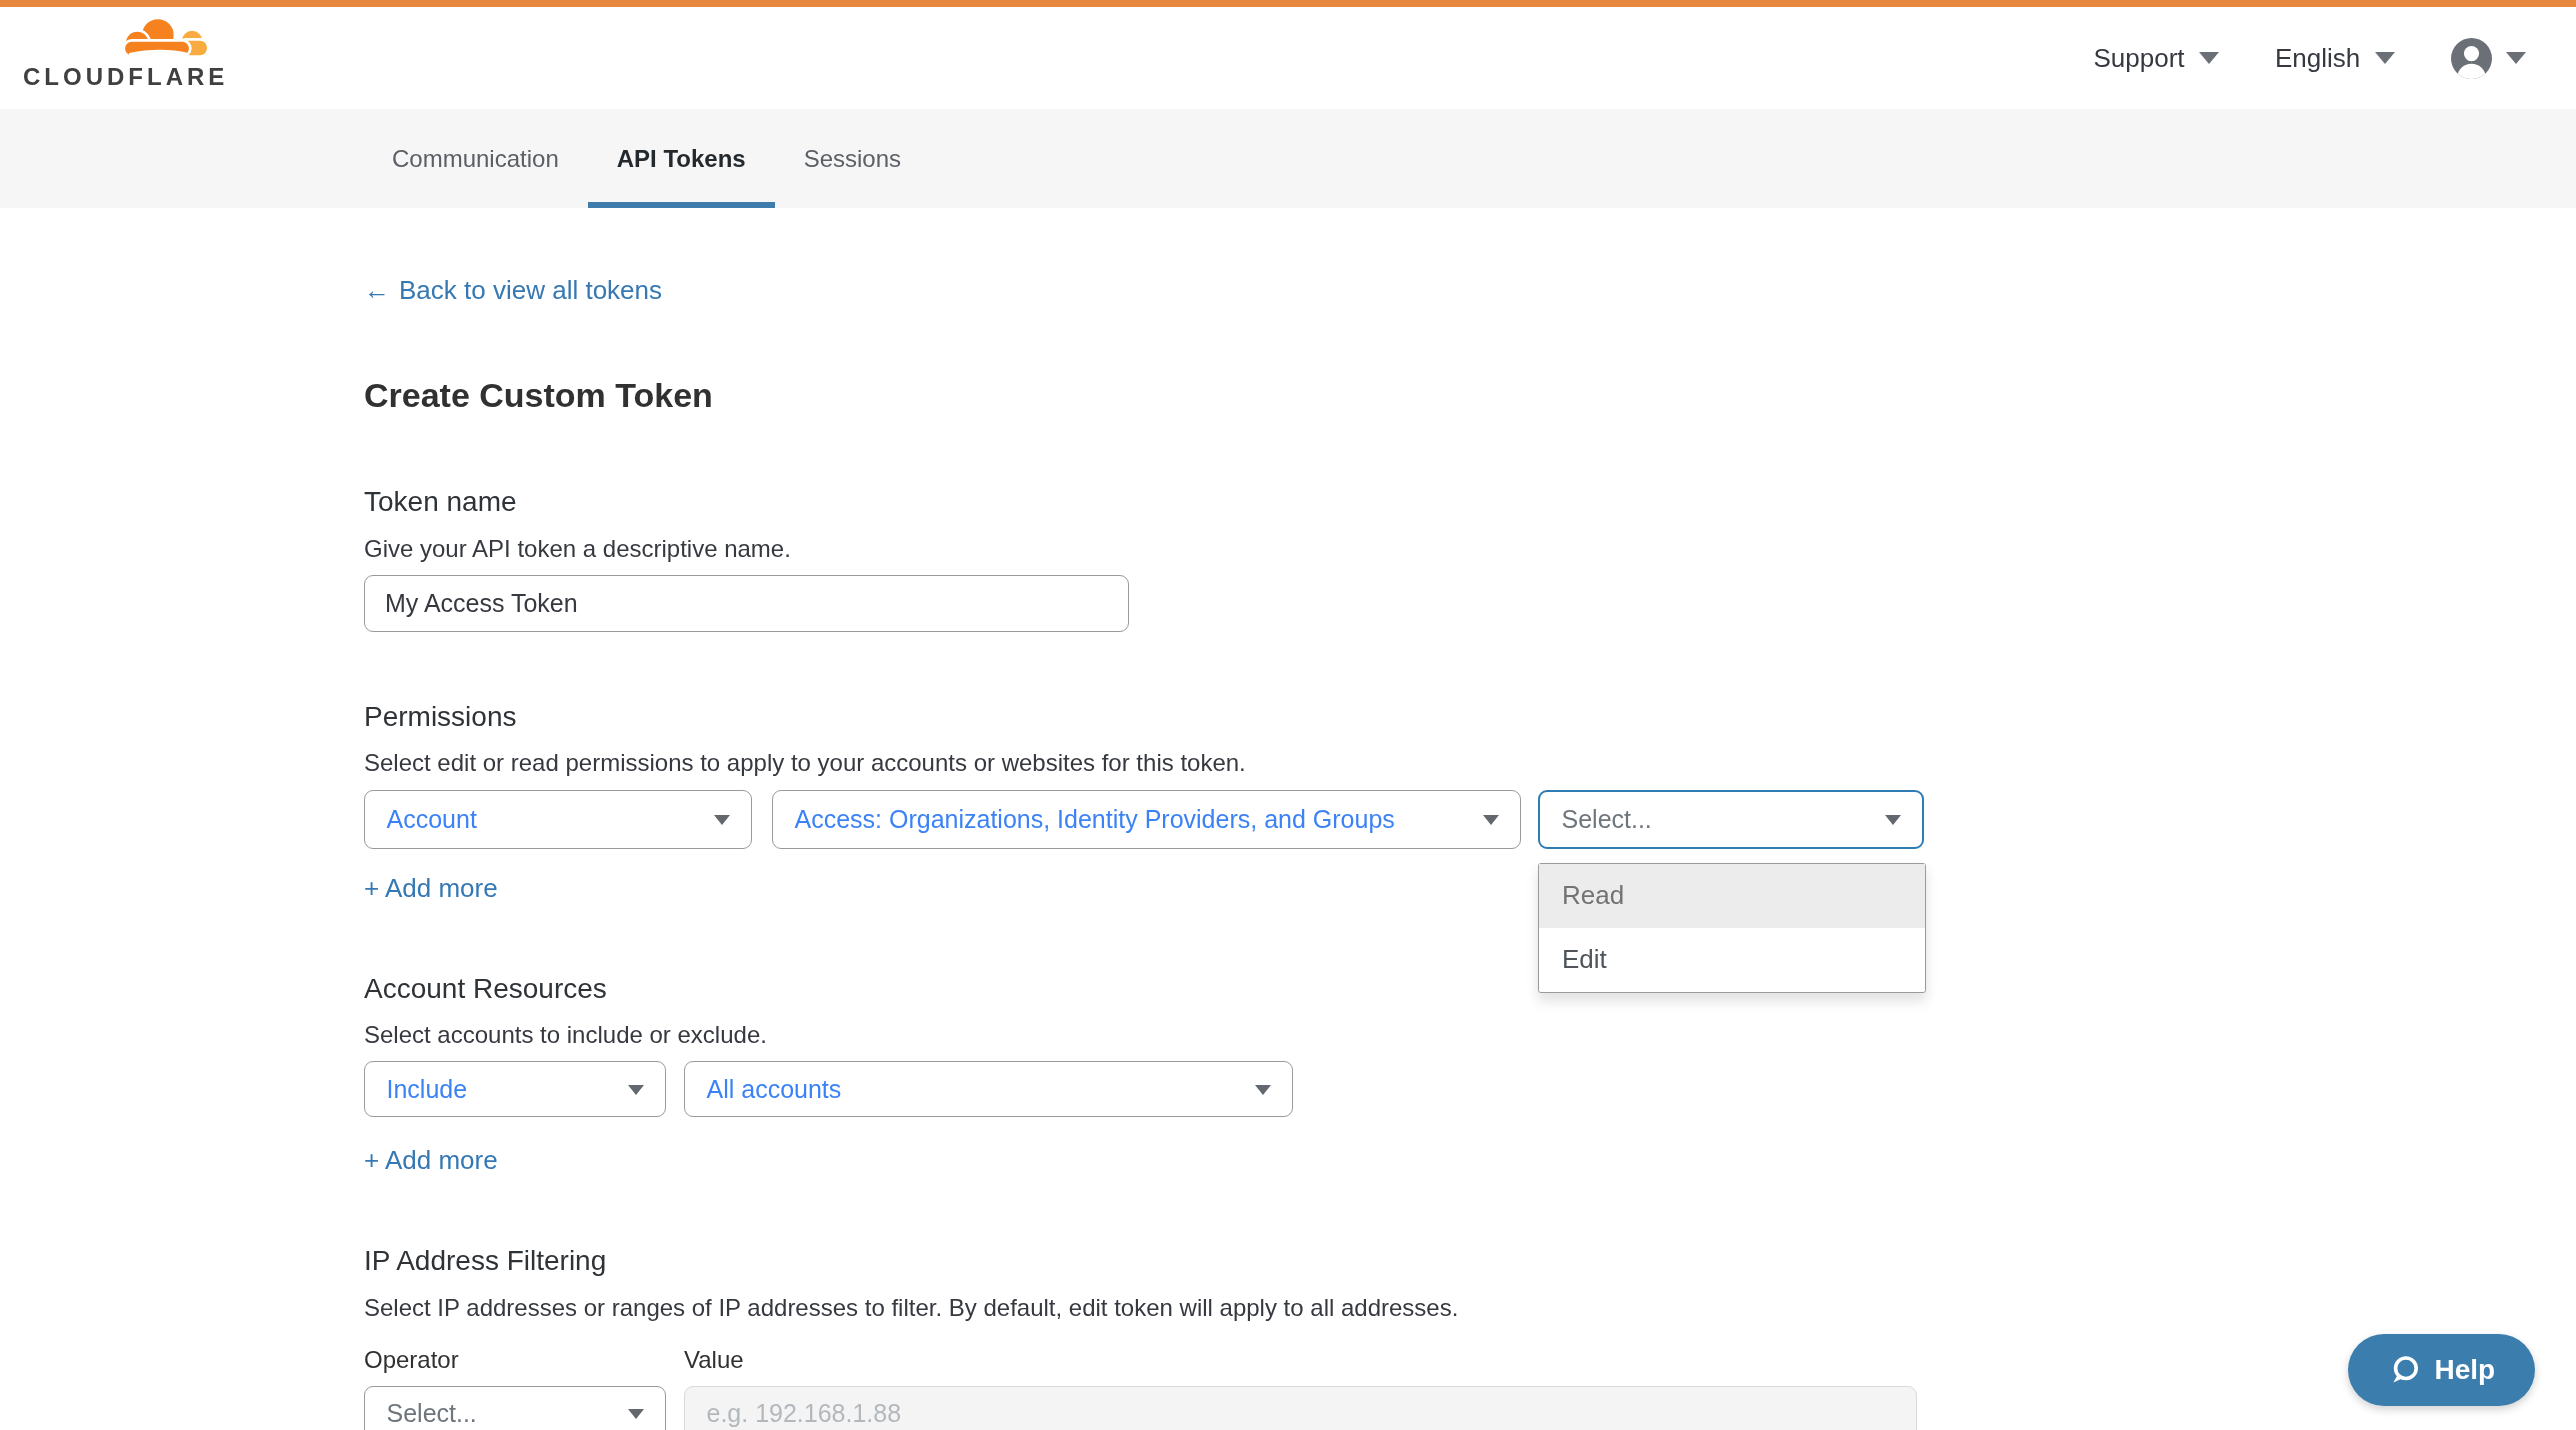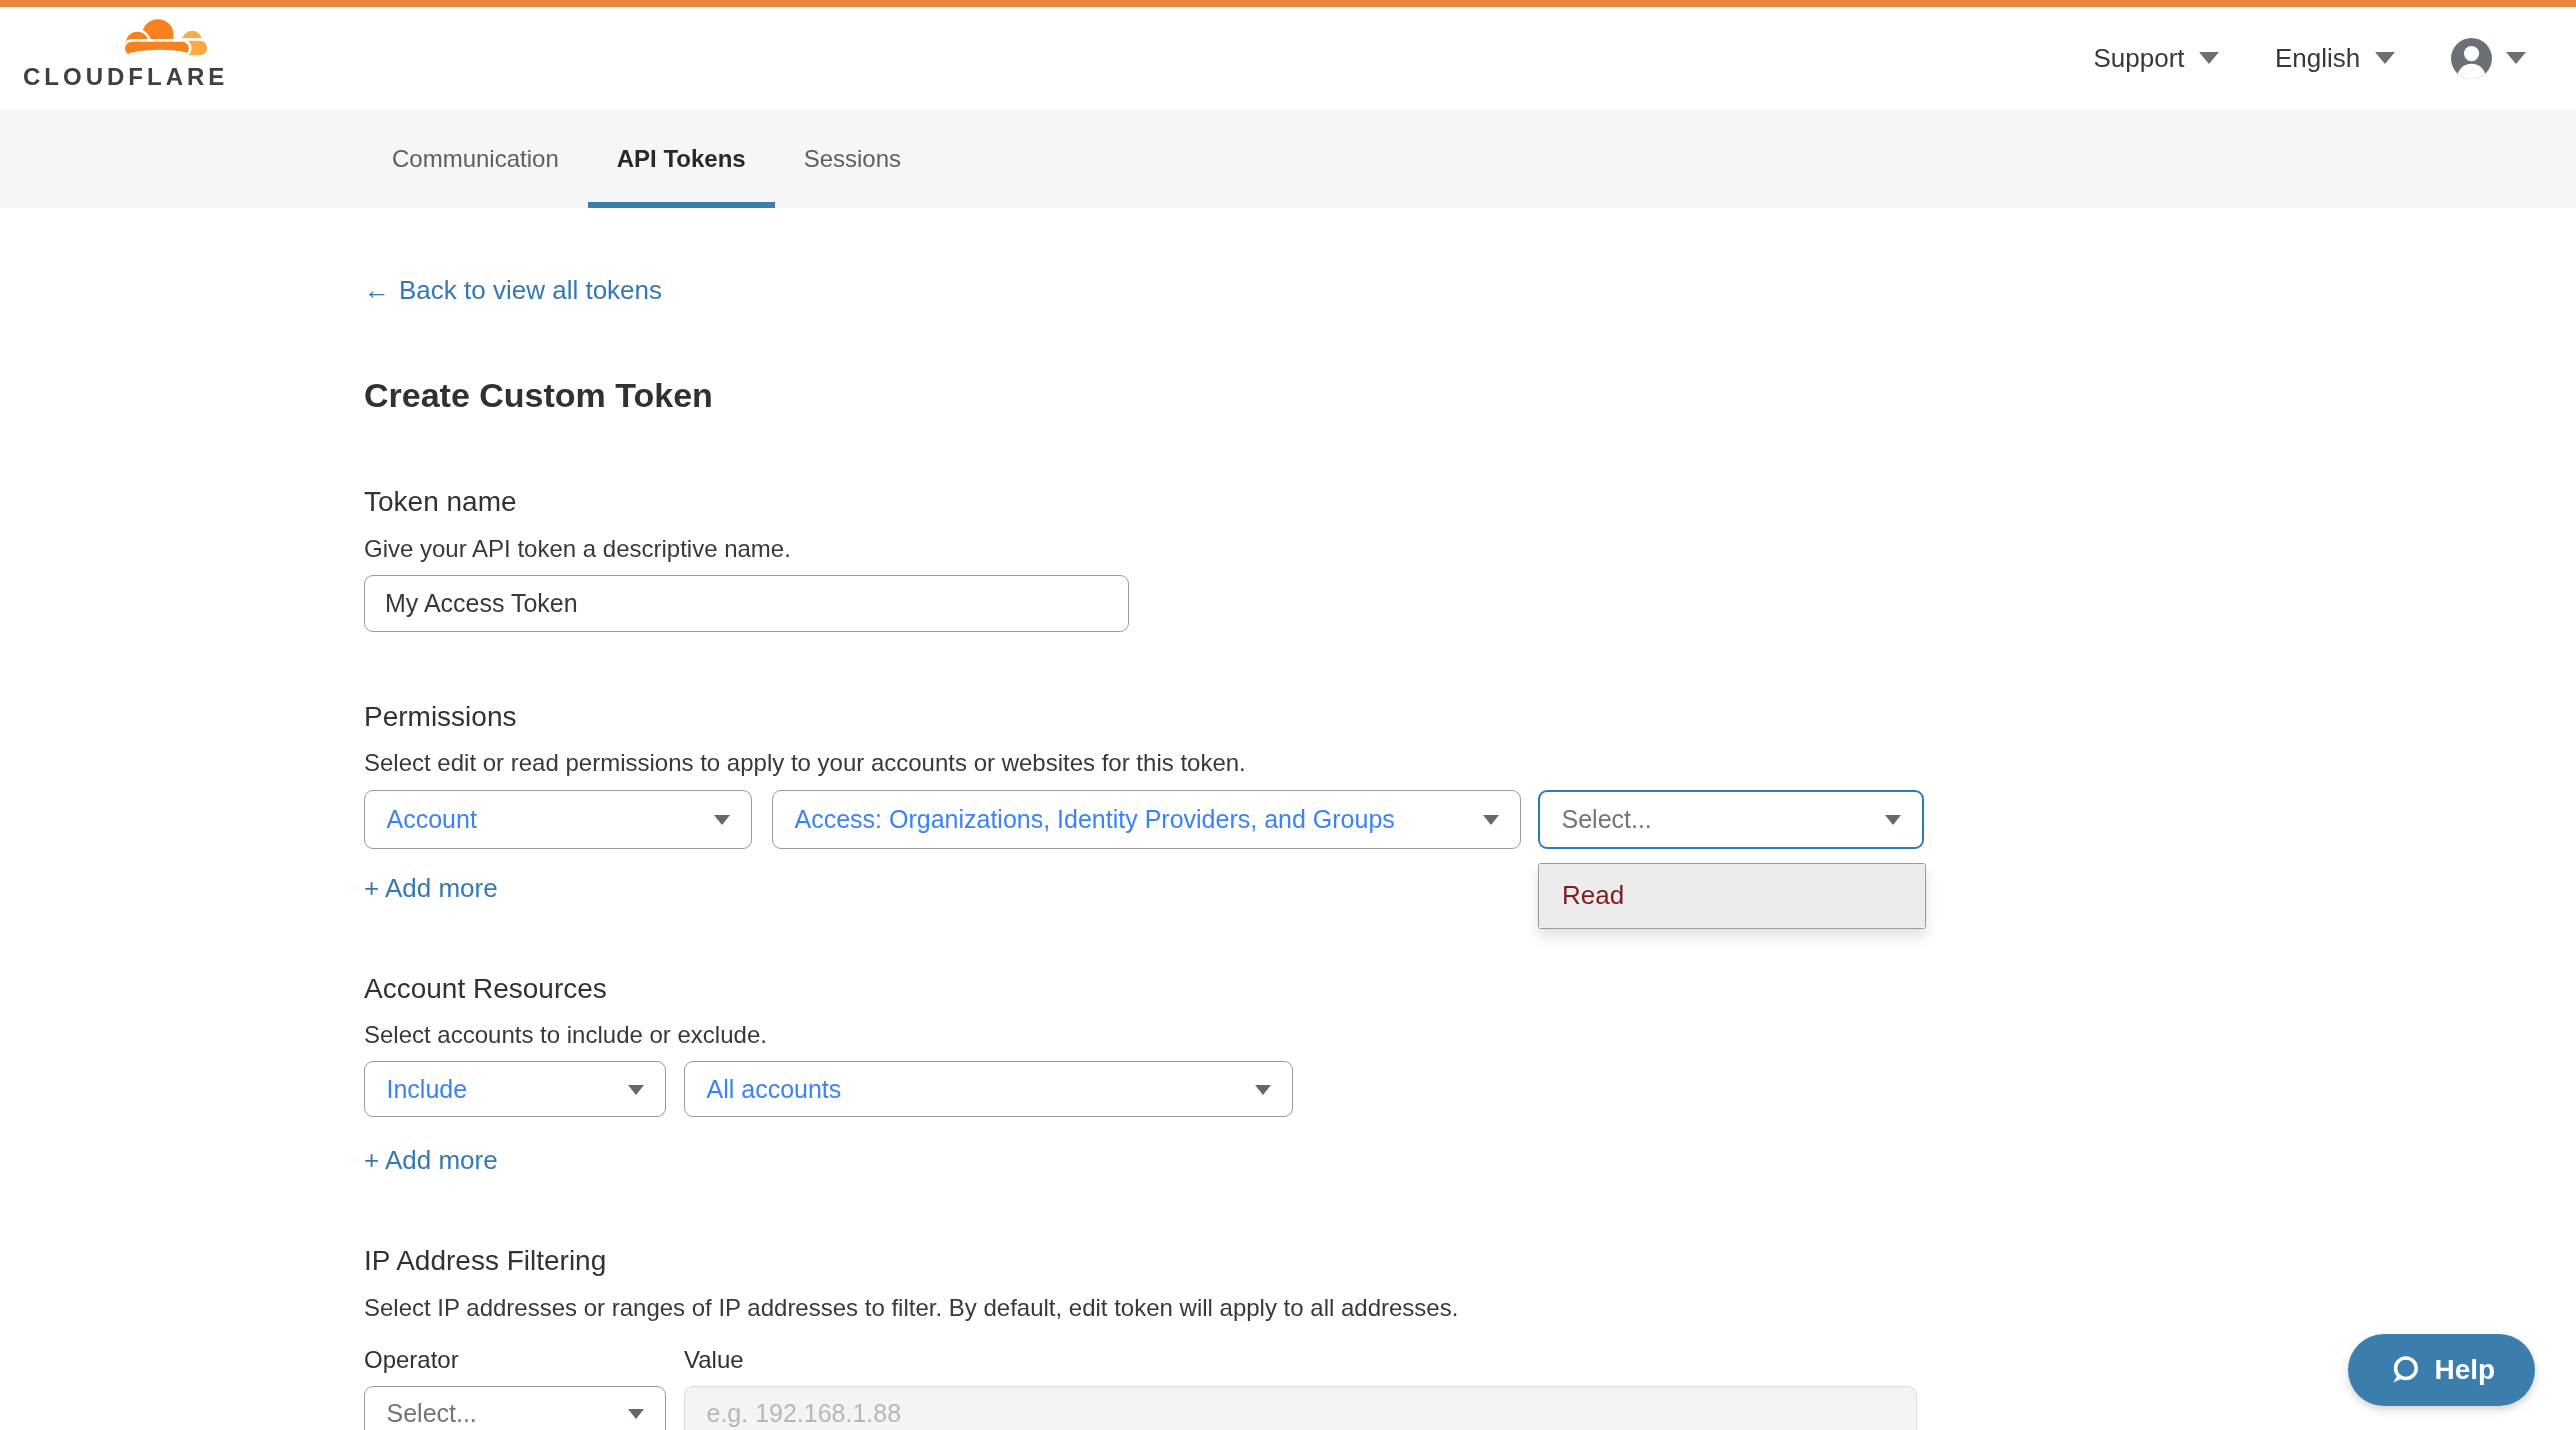--- a/index.html
+++ b/index.html
@@ -54,21 +54,21 @@
   .sel-w834 { width:749px; margin-left:20px; }
   .sel-w430 { width:386px; margin-left:17px; }
   .sel-w337 { width:302px; }
   .sel-w678 { width:609px; margin-left:18px; }
 
   .menu-anchor { position:relative; }
   .menu { position:absolute; top:73px; left:0; width:388px; background:#fff; border:1.8px solid #9a9a9a;
           border-radius:2.7px; box-shadow:0 7.2px 12.6px rgba(0,0,0,.12); z-index:5; }
   .menu-item { height:64px; display:flex; align-items:center; padding-left:23px; font-size:26px;
                color:#50555b; cursor:pointer; }
-  .menu-item.hovered { background:#ececec; color:#7f1d1d; }
+  .menu-item.hovered { background:#ececec; color:#737373; }
 
   .add-more { display:inline-block; font-size:26px; line-height:32px; color:#3578b3; cursor:pointer; }
   .add-more-1 { margin-top:23px; }
   .add-more-2 { margin-top:27px; }
 
   .labels-row { display:flex; margin-top:21.5px; font-size:24px; line-height:30.5px; color:#313131; }
   .label-op { width:320px; }
 
   .value-input { width:1233px; height:56px; margin-left:18px; background:#f4f4f4; border:1.8px solid #dadada;
                  border-radius:9px; padding:0 21.5px; font-size:25px; color:#6e757c;
@@ -169,20 +169,23 @@
       </div>
       <div class="menu-anchor sel-w430" style="margin-left:17px;">
         <div class="select placeholder focused" style="width:386px;">
           <span>Select...</span>
           <span class="caret-sm"></span>
         </div>
         <div class="menu">
           <div class="menu-item hovered">
             <span>Read</span>
           </div>
+          <div class="menu-item">
+            <span>Edit</span>
+          </div>
         </div>
       </div>
     </div>
     <a class="add-more add-more-1">+ Add more</a>
   </section>
 
   <section>
     <h2>Account Resources</h2>
     <p class="desc">Select accounts to include or exclude.</p>
     <div class="row">

